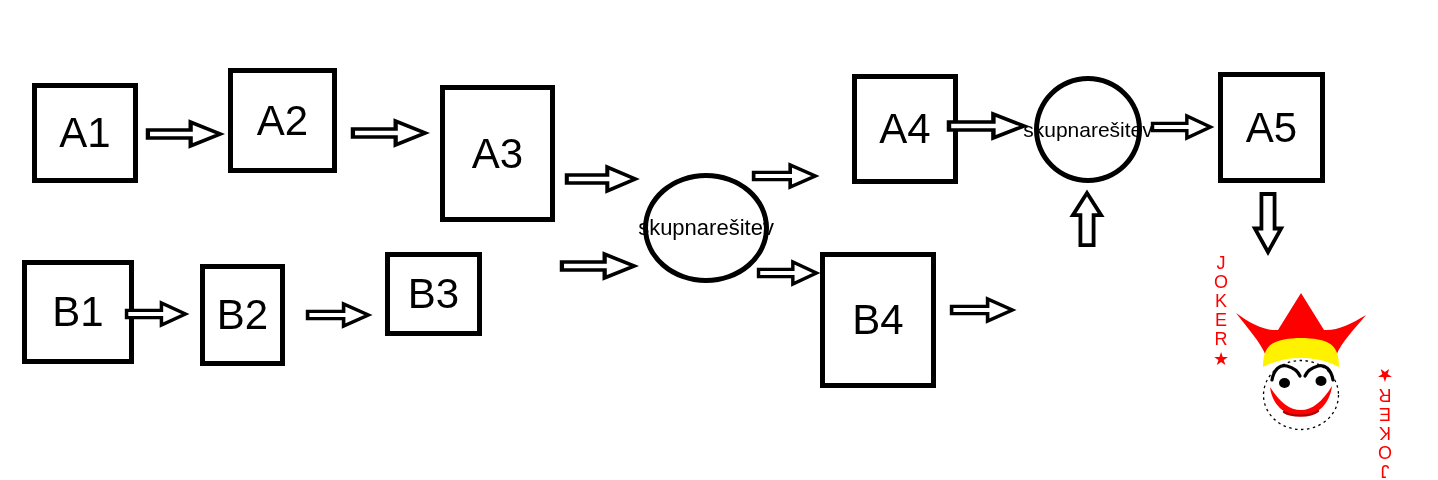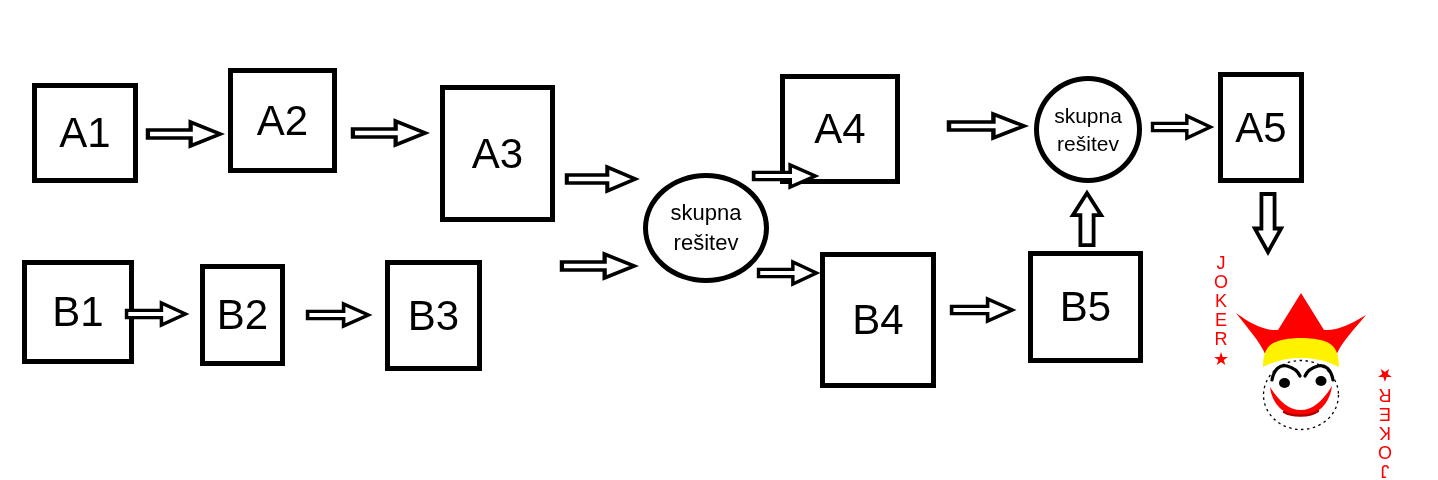--- a/index.html
+++ b/index.html
@@ -31,21 +31,21 @@
     font-size:42px;
     color:var(--black);
     line-height:1;
   }
   .circle{
     position:absolute;
     background:var(--white);
     border:5px solid var(--black);
     border-radius:50%;
     display:flex;
-    flex-direction:column;
+    flex-direction:row;
     align-items:center;
     justify-content:center;
   }
   .circle-line{
     font-size:22px;
     line-height:30px;
     color:var(--black);
     white-space:nowrap;
   }
   .arrow{position:absolute;display:block;overflow:visible;}
@@ -79,41 +79,38 @@
 
   <div class="box" style="left:32px;top:67px;width:106px;height:100px">
     <span class="box-label">A1</span>
   </div>
   <div class="box" style="left:228px;top:52px;width:109px;height:105px">
     <span class="box-label">A2</span>
   </div>
   <div class="box" style="left:440px;top:69px;width:115px;height:137px">
     <span class="box-label">A3</span>
   </div>
-  <div class="box" style="left:780px;top:58px;width:120px;height:110px">
+  <div class="box" style="left:852px;top:58px;width:106px;height:110px">
     <span class="box-label">A4</span>
   </div>
-  <div class="box" style="left:1218px;top:56px;width:86px;height:111px">
+  <div class="box" style="left:1218px;top:56px;width:107px;height:111px">
     <span class="box-label">A5</span>
   </div>
 
   <div class="box" style="left:22px;top:244px;width:112px;height:104px">
     <span class="box-label">B1</span>
   </div>
   <div class="box" style="left:200px;top:248px;width:85px;height:102px">
     <span class="box-label">B2</span>
   </div>
-  <div class="box" style="left:385px;top:244px;width:97px;height:111px">
+  <div class="box" style="left:385px;top:236px;width:97px;height:84px">
     <span class="box-label">B3</span>
   </div>
   <div class="box" style="left:820px;top:236px;width:116px;height:136px">
     <span class="box-label">B4</span>
-  </div>
-  <div class="box" style="left:1028px;top:235px;width:115px;height:112px">
-    <span class="box-label">B5</span>
   </div>
 
   <div class="circle" style="left:643px;top:157px;width:126px;height:110px">
     <span class="circle-line">skupna</span>
     <span class="circle-line">rešitev</span>
   </div>
   <div class="circle" style="left:1034px;top:60px;width:108px;height:107px">
     <span class="circle-line" style="font-size:21px;line-height:28px">skupna</span>
     <span class="circle-line" style="font-size:21px;line-height:28px">rešitev</span>
   </div>

